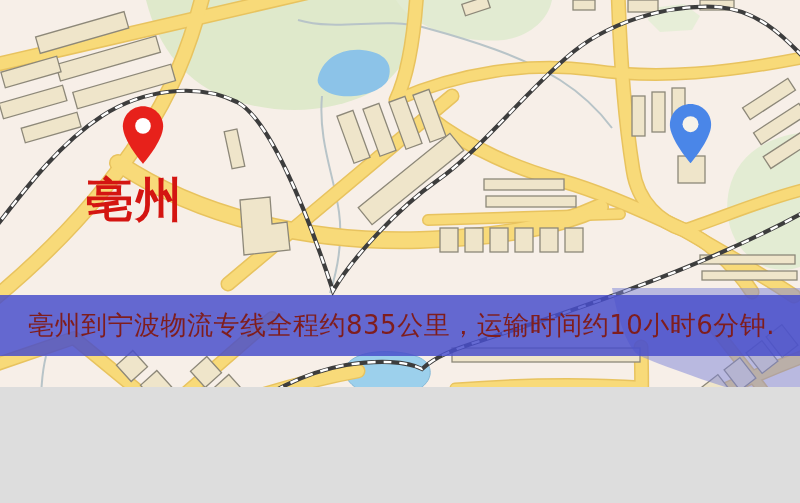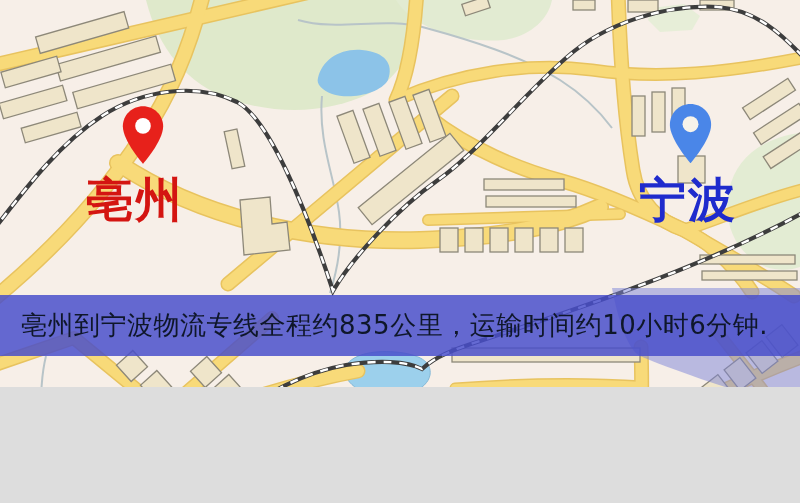--- a/index.html
+++ b/index.html
@@ -13,22 +13,22 @@
   .pin-label{
     position:absolute;font-size:47px;line-height:1;font-weight:600;
     letter-spacing:2px;white-space:nowrap;text-align:center;
   }
   .origin-label{left:86px;top:176px;color:#d41511;}
   .dest-label{left:639px;top:176px;color:#1f2bcd;}
   .banner{
     position:absolute;left:0;top:295px;width:800px;height:61px;
     background:rgba(72,77,203,0.84);
     display:flex;align-items:center;
-    color:#0f172a;font-size:26px;letter-spacing:0.5px;white-space:nowrap;
-    padding-left:21px;box-sizing:border-box;
+    color:#7f1d1d;font-size:26px;letter-spacing:0.5px;white-space:nowrap;
+    padding-left:28px;box-sizing:border-box;
   }
 </style>
 </head>
 <body>
 
 <div class="stage">
 
   <svg class="map-art" width="800" height="503" viewBox="0 0 800 503">
 
     <rect x="0" y="0" width="800" height="503" fill="#f7efe8"></rect>
@@ -201,19 +201,18 @@
     </svg>
   </div>
   <div class="pin-label origin-label">亳州</div>
 
   <div class="marker" style="left:668px;top:101px;">
     <svg class="pin" width="45" height="66" viewBox="0 0 48 66">
       <path d="M24 1 C 11.8 1 2 10.8 2 23 C 2 39 24 64 24 64 C 24 64 46 39 46 23 C 46 10.8 36.2 1 24 1 Z" fill="#4a86e8"></path>
       <circle cx="24" cy="22.5" r="8.5" fill="#f7f3ea"></circle>
     </svg>
   </div>
-  <div class="pin-label dest-label">宁波</div>
 
   <div class="banner">
     <span>亳州到宁波物流专线全程约835公里，运输时间约10小时6分钟.</span>
   </div>
 
 </div>
 
 </body></html>

